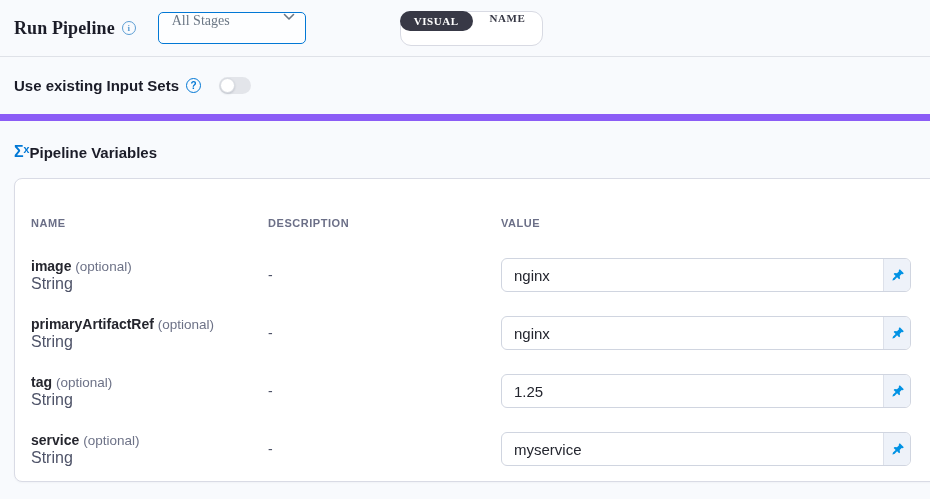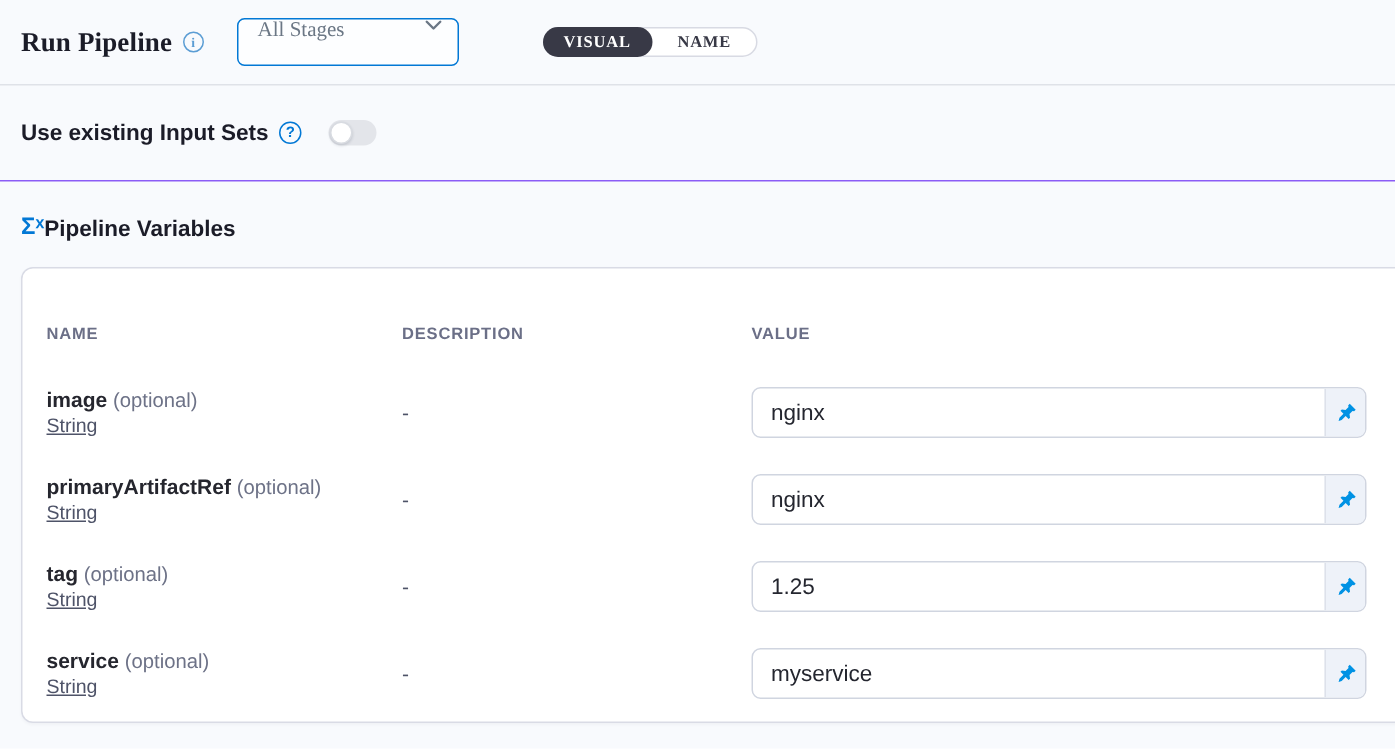--- a/index.html
+++ b/index.html
@@ -38,26 +38,26 @@
     background:#fdfeff;
     border:1px solid #0278d5;
     border-radius:5px;
     display:flex; align-items:flex-start; justify-content:space-between;
     padding:0 10px 0 13px;
     color:#6b7785; font-size:14px;
     cursor:pointer;
   }
   .chevron svg { display:block; }
   .view-toggle {
-    margin-left:56px;
-    height:20px;
+    margin-left:94px;
+    height:35px;
     background:#ffffff;
     border:1px solid #d8dae3;
     border-radius:11px;
-    display:flex; align-items:center;
+    display:flex; align-items:flex-start;
     font-size:11px; font-weight:700; letter-spacing:.05em;
   }
   .view-toggle .seg-visual {
     height:20px;
     margin:-1px 0 -1px -1px;
     padding:0 14px;
     background:#383946;
     color:#ffffff;
     border-radius:11px;
     display:flex; align-items:center;
@@ -67,21 +67,21 @@
     padding:0 17px;
     color:#383946;
     cursor:pointer;
   }
 
   
   .inputsets-row {
     height:64px;
     display:flex; align-items:center;
     padding-left:14px;
-    border-bottom:1px solid #8b5cf6;
+    border-bottom:7px solid #8b5cf6;
   }
   .inputsets-label { font-size:15px; font-weight:700; color:#1b1c28; }
   .help-icon {
     margin-left:7px;
     width:15px; height:15px;
     border:1.5px solid #0278d5;
     border-radius:50%;
     color:#0278d5;
     font-size:10px; font-weight:700;
     display:inline-flex; align-items:center; justify-content:center;
@@ -134,21 +134,21 @@
   .vt-rows { margin-top:16px; }
   .vt-row {
     display:grid;
     grid-template-columns:237px 233px auto;
     height:58px;
     align-items:center;
   }
   .var-name-line { font-size:14px; line-height:17px; }
   .var-name { font-weight:700; color:#25262e; }
   .var-optional { font-weight:400; color:#6d7287; font-size:13.5px; }
-  .var-type { font-size:13px; line-height:17px; color:#4e5368;text-decoration:underline; }
+  .var-type { font-size:16px; line-height:17px; color:#4e5368; }
   .var-desc { font-size:14px; color:#4e5368; }
 
   .value-group {
     width:410px; height:34px;
     display:flex;
     border:1px solid #d0d5e0;
     border-radius:6px;
     background:#ffffff;
     overflow:hidden;
     gap:27px;

